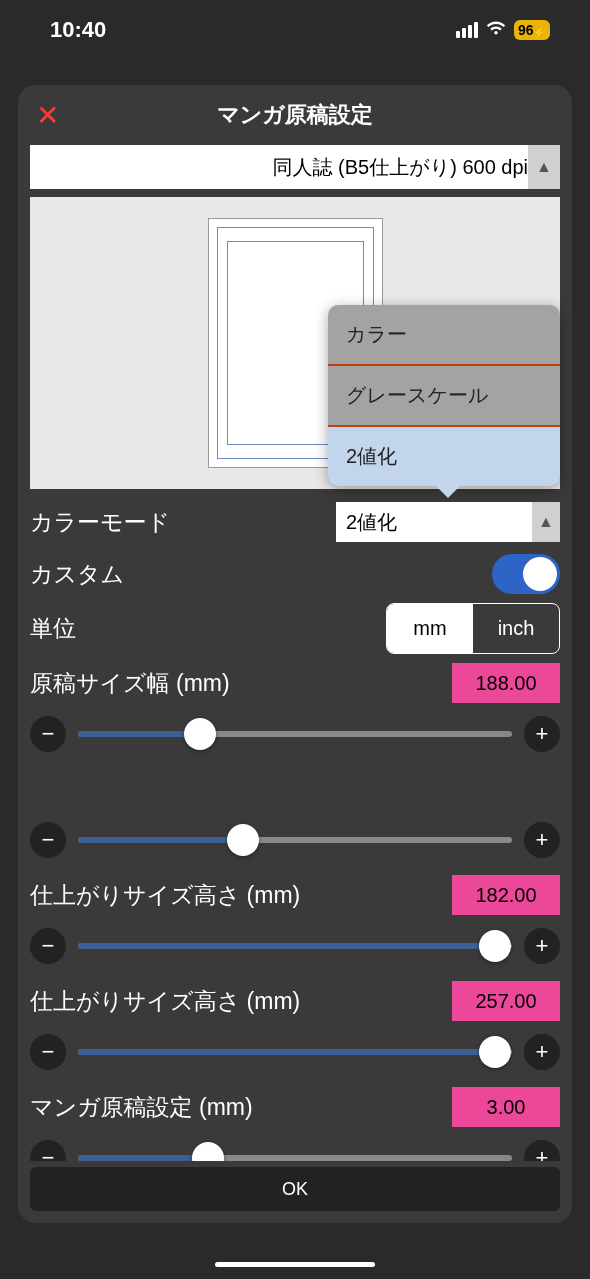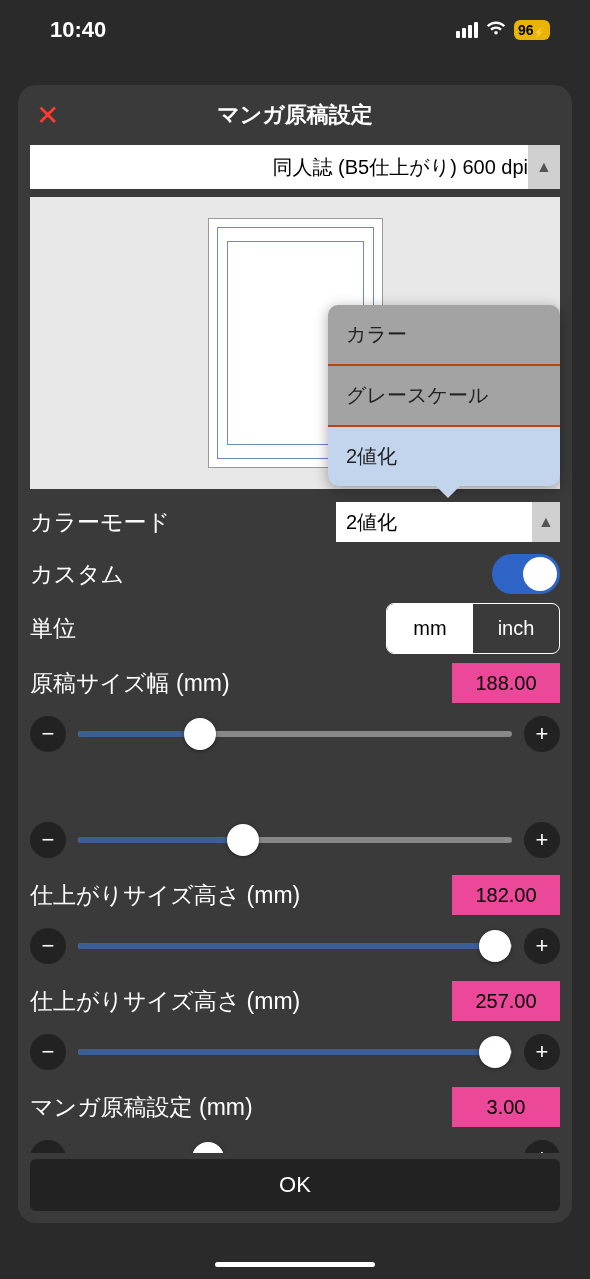--- a/index.html
+++ b/index.html
@@ -231,25 +231,25 @@
 }
 .slider-thumb {
   position:absolute; top:50%;
   width:32px; height:32px;
   background:#fff; border-radius:50%;
   transform:translate(-50%,-50%);
   box-shadow:0 1px 4px rgba(0,0,0,.4);
 }
 .ok-button {
   margin: 6px 12px 12px 12px;
-  height: 52px;
+  height: 44px;
   background:#222;
   color:#fff;
   display:flex;align-items:center;justify-content:center;
-  font-size:22px;
+  font-size:18px;
   border-radius:6px;
 }
 .home-indicator {
   position:absolute;
   bottom:12px; left:50%;
   transform:translateX(-50%);
   width:160px; height:5px;
   background:#fff; border-radius:3px;
 }
 .faded-label {

